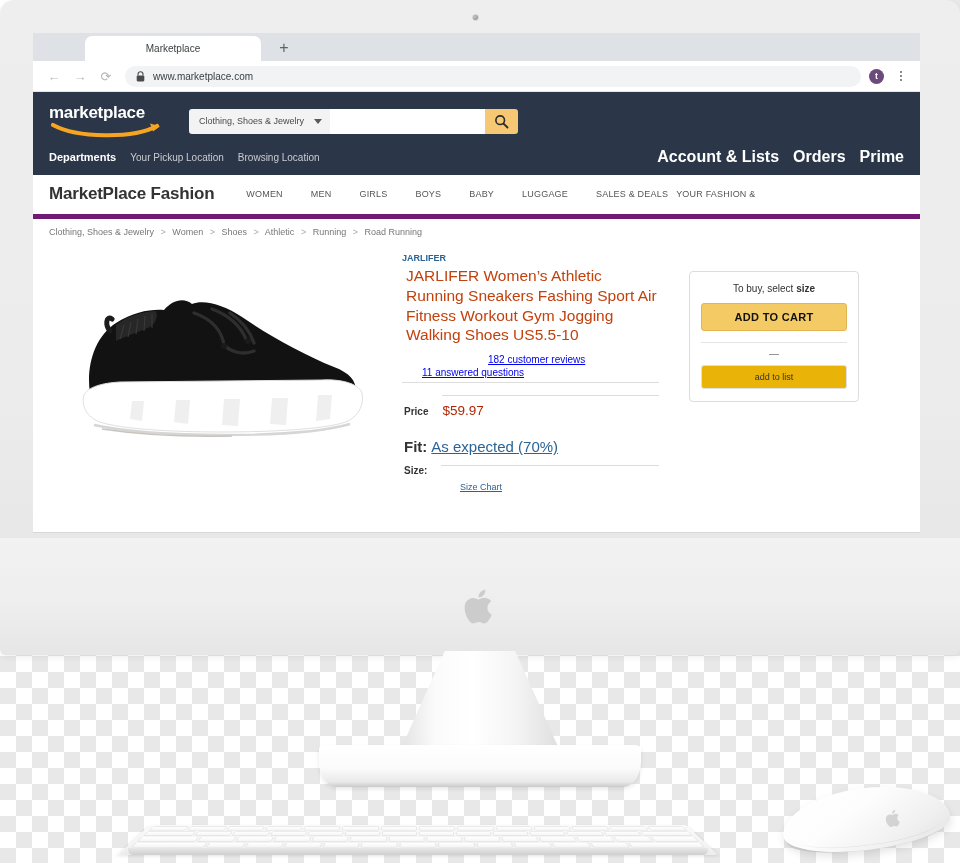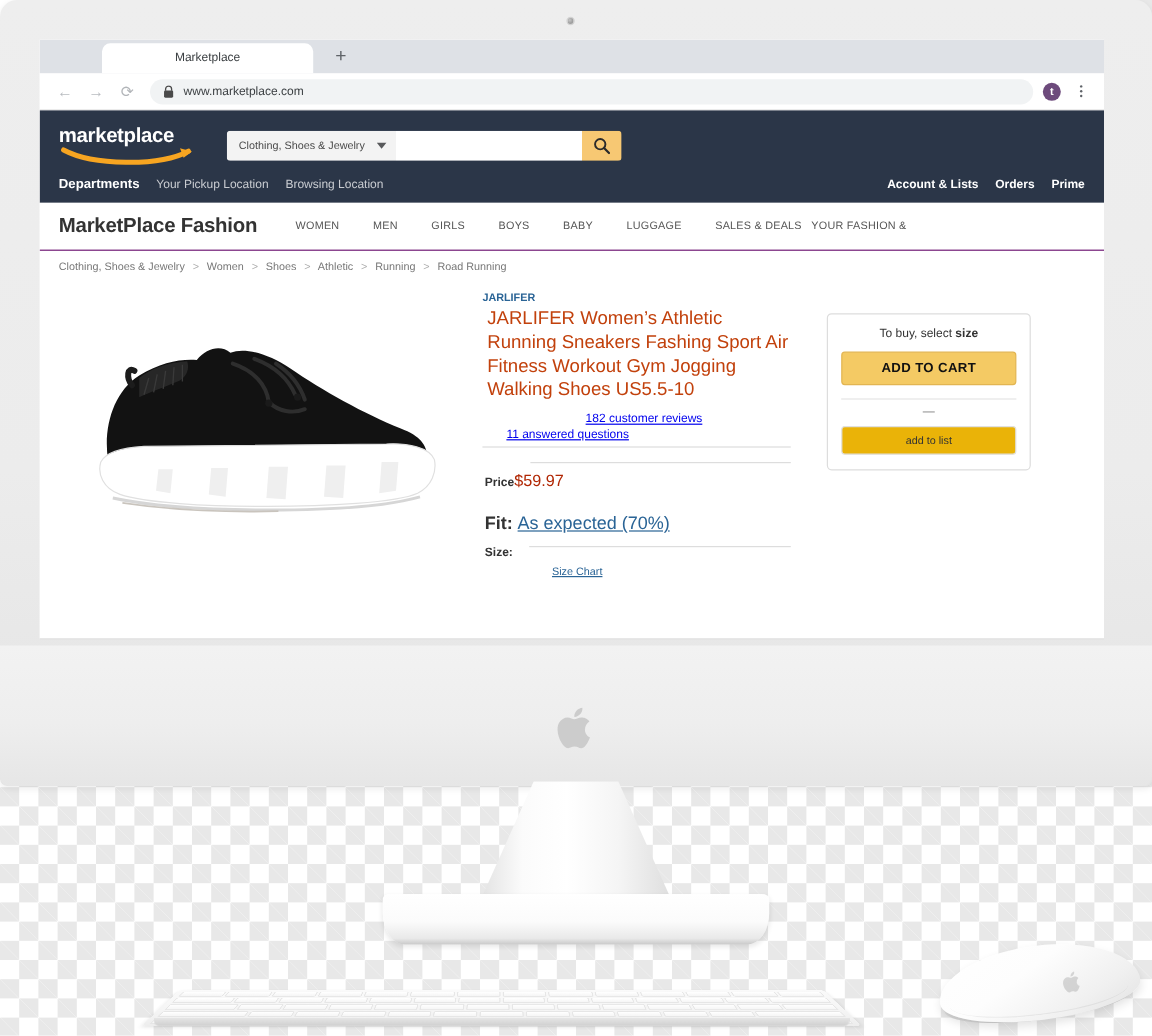--- a/index.html
+++ b/index.html
@@ -228,26 +228,26 @@
   .mp-subnav {
     display: flex;
     align-items: center;
     padding: 4px 16px 9px 16px;
     font-size: 10px;
     color: #c9ccd1;
     gap: 14px;
   }
   .mp-subnav .bold { color: #ffffff; font-weight: bold; font-size: 11px; }
   .mp-subnav .spacer { flex: 1; }
-  .mp-subnav .right-link { color: #ffffff; font-weight: bold; font-size: 10px; }
+  .mp-subnav .right-link { color: #ffffff; font-weight: bold; font-size: 16px; }
 
   
   .fashion-nav {
     background: #ffffff;
-    border-bottom: 1px solid #701a75;
+    border-bottom: 5px solid #701a75;
     display: flex;
     align-items: center;
     padding: 9px 16px 10px 16px;
     gap: 28px;
   }
   .fashion-title {
     font-size: 17px;
     font-weight: bold;
     color: #333333;
     letter-spacing: -0.2px;
@@ -311,21 +311,21 @@
   }
   .review-link { position: absolute; left: 86px; top: 0; }
   .qa-link { position: absolute; left: 20px; top: 13px; }
   .rule {
     border-top: 1px solid #dddddd;
     margin-top: 2px;
   }
 
   .price-block { margin-top: 12px; padding-left: 2px; }
   .price-rule { border-top: 1px solid #dddddd; margin-left: 38px; margin-bottom: 7px; }
-  .price-line { display: flex; align-items: baseline; gap: 0; }
+  .price-line { display: flex; align-items: baseline; gap: 14px; }
   .price-label { font-size: 10px; font-weight: bold; color: #333333; }
   .price-value { font-size: 13.5px; color: #b12704; }
 
   .fit-line { margin-top: 20px; font-size: 15px; display: flex; gap: 4px; align-items: baseline; padding-left: 2px;}
   .fit-label { font-weight: bold; color: #333333; }
   .fit-value { color: #2a6496; }
 
   .size-line { margin-top: 10px; display: flex; align-items: flex-start; padding-left: 2px;}
   .size-label { font-size: 10px; font-weight: bold; color: #333333; }
   .size-rule { flex: 1; border-top: 1px solid #dddddd; margin-left: 14px; }

